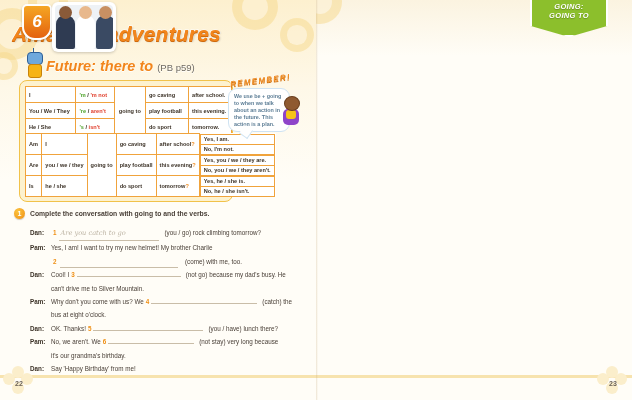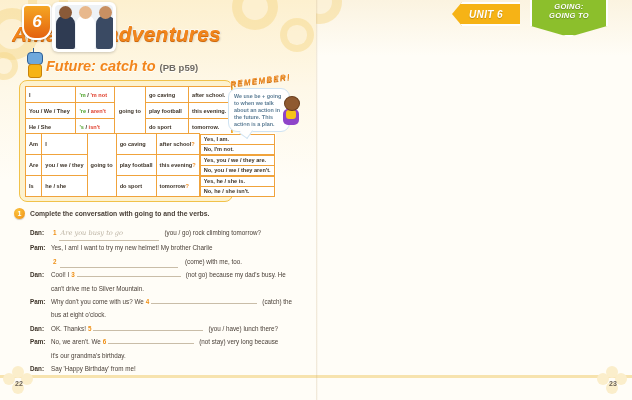--- a/index.html
+++ b/index.html
@@ -71,21 +71,21 @@
     clip-path:polygon(0 0,100% 0,100% 74%,50% 100%,0 74%);
     color:#fff;font-size:7.5px;font-weight:bold;font-style:italic;line-height:9px;
     display:flex;flex-direction:column;align-items:center;justify-content:center;
     padding-bottom:7px;text-align:center;letter-spacing:.3px;
     text-shadow:0 1px 1px rgba(0,0,0,.25);
   }
 
   
   .gramHead{position:absolute;left:46px;top:58px;font-size:14.5px;font-weight:bold;color:#f2851b;
     font-style:italic;white-space:nowrap;text-shadow:0 1px 0 rgba(255,255,255,.9);}
-  .gramHead .pb{font-size:9.5px;font-style:normal;color:#6f6a62;font-weight:bold;}
+  .gramHead .pb{font-size:9.5px;font-style:normal;color:#6f6a62;font-weight:normal;}
   .robot{position:absolute;left:26px;top:52px;width:16px;height:26px;}
   .robot .rhead{position:absolute;top:0;left:1px;width:14px;height:11px;border-radius:4px;background:#6fa8dc;border:1px solid #2f5f96;}
   .robot .rbody{position:absolute;top:12px;left:2px;width:12px;height:12px;border-radius:3px;background:#f6b316;border:1px solid #c8830a;}
   .robot .ant{position:absolute;top:-4px;left:7px;width:1px;height:5px;background:#2f5f96;}
 
   
   .gbox{
     position:absolute;left:19px;top:80px;width:212px;height:120px;
     background:#fdf2cf;border:1.5px solid #f1c24a;border-radius:8px;
   }
@@ -178,21 +178,21 @@
         </div>
       </div>
     </div>
 
     <div class="robot">
       <div class="ant"></div>
         <div class="rhead"></div>
         <div class="rbody"></div>
     </div>
     <div class="gramHead">
-      <span>Future: catch to</span>
+      <span>Future: there to</span>
       <span class="pb">(PB p59)</span>
     </div>
 
     <div class="gbox">
       <table class="gt t1">
         <tbody>
             <tr>
           <td style="width:50px">I</td>
           <td style="width:40px"><span class="grn">'m</span> / <span class="red">'m not</span></td>
           <td rowspan="3" style="width:30px;text-align:center">going to</td>
@@ -263,21 +263,21 @@
 
     <div class="ex1">
       <div class="exhead">
         <div class="exnum">1</div>
         <div class="txt">Complete the conversation with going to and the verbs.</div>
       </div>
       <div class="convo">
         <div class="row">
           <span class="spk">Dan:</span>
           <span class="bnum">1</span>
-          <span class="hw" style="width:96px">Are you busy to go</span>
+          <span class="hw" style="width:96px">Are you catch to go</span>
           <span style="margin-left:6px">(you / go) rock climbing tomorrow?</span>
         </div>
         <div class="row">
           <span class="spk">Pam:</span>
           <span>Yes, I am! I want to try my new helmet! My brother Charlie</span>
         </div>
         <div class="row ind">
           <span class="bnum">2</span>
           <span class="blank" style="width:118px"></span>
           <span style="margin-left:5px">(come) with me, too.</span>
@@ -333,21 +333,20 @@
       <div class="petal" style="left:4px;top:-6px"></div>
       <div class="petal" style="left:4px;top:10px"></div>
       <span style="position:relative">22</span>
     </div>
   </div>
 
   <div class="page right">
 
     <div class="gear" style="left:-18px;top:-20px;width:44px;height:44px;"></div>
 
-    <div class="unitTab">UNIT 6</div>
     <div class="topicTab">
       <span>GOING:</span>
       <span>GOING TO</span>
     </div>
 
     <div class="footbar"></div>
     <div class="pnum" style="right:8px;">
       <div class="petal" style="left:-5px;top:1px"></div>
       <div class="petal" style="left:13px;top:1px"></div>
       <div class="petal" style="left:4px;top:-6px"></div>

